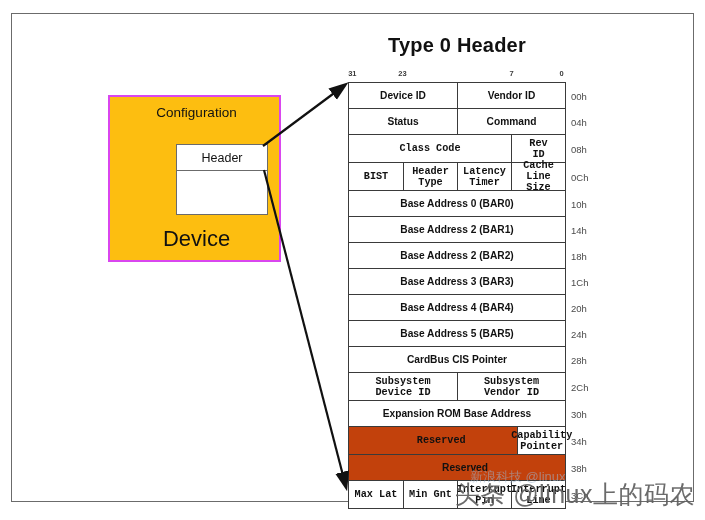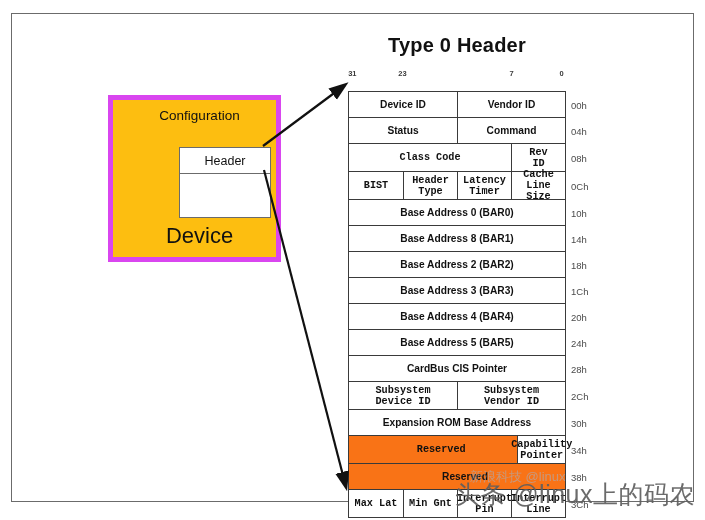--- a/index.html
+++ b/index.html
@@ -23,21 +23,21 @@
     border: 1px solid #6b6b6b;
     background: #ffffff;
   }
 
   
   .device-box {
     position: absolute;
     left: 108px; top: 95px;
     width: 173px; height: 167px;
     background: #FDBE10;
-    border: 5px solid #d946ef;
+    border: 2px solid #d946ef;
   }
   .cfg-title {
     position: absolute;
     left: 0; top: 8px;
     width: 173px;
     text-align: center;
     font-size: 13.5px;
     line-height: 16px;
     color: #111111;
   }
@@ -92,21 +92,21 @@
     top: 0;
     font-size: 7.5px;
     font-weight: bold;
     color: #3b3b3b;
     transform: translateX(-50%);
   }
 
   
   .reg-table {
     position: absolute;
-    left: 348px; top: 91px;
+    left: 348px; top: 82px;
     width: 218px;
     border-left: 1px solid #3a3a3a;
     border-top: 1px solid #3a3a3a;
     border-right: 1px solid #3a3a3a;
   }
   .reg-row {
     display: flex;
     width: 100%;
     border-bottom: 1px solid #3a3a3a;
     position: relative;
@@ -118,21 +118,21 @@
     text-align: center;
     font-size: 10.2px;
     font-weight: bold;
     color: #111111;
     border-left: 1px solid #3a3a3a;
     background: #ffffff;
     line-height: 11px;
     padding: 1px 0;
   }
   .reg-cell:first-child { border-left: none; }
-  .reg-cell.gray { background: #f97316; padding-left: 16px; }
+  .reg-cell.gray { background: #c2410c; padding-left: 16px; }
   .h1 { height: 25px; }
   .h2 { height: 27px; font-family: Liberation Mono, monospace; }
   .w100 { width: 100%; }
   .w50  { width: 50%; }
   .w25  { width: 25%; }
   .w75  { width: 75%; }
   .w78  { width: 78%; }
   .w22  { width: 22%; }
 
   .offset {
@@ -224,21 +224,21 @@
         <div class="reg-cell w25 h2">Header<br>Type</div>
         <div class="reg-cell w25 h2">Latency<br>Timer</div>
         <div class="reg-cell w25 h2">Cache<br>Line Size</div>
         <div class="offset">0Ch</div>
       </div>
       <div class="reg-row">
         <div class="reg-cell w100 h1">Base Address 0 (BAR0)</div>
         <div class="offset">10h</div>
       </div>
       <div class="reg-row">
-        <div class="reg-cell w100 h1">Base Address 8 (BAR1)</div>
+        <div class="reg-cell w100 h1">Base Address 2 (BAR1)</div>
         <div class="offset">14h</div>
       </div>
       <div class="reg-row">
         <div class="reg-cell w100 h1">Base Address 2 (BAR2)</div>
         <div class="offset">18h</div>
       </div>
       <div class="reg-row">
         <div class="reg-cell w100 h1">Base Address 3 (BAR3)</div>
         <div class="offset">1Ch</div>
       </div>

